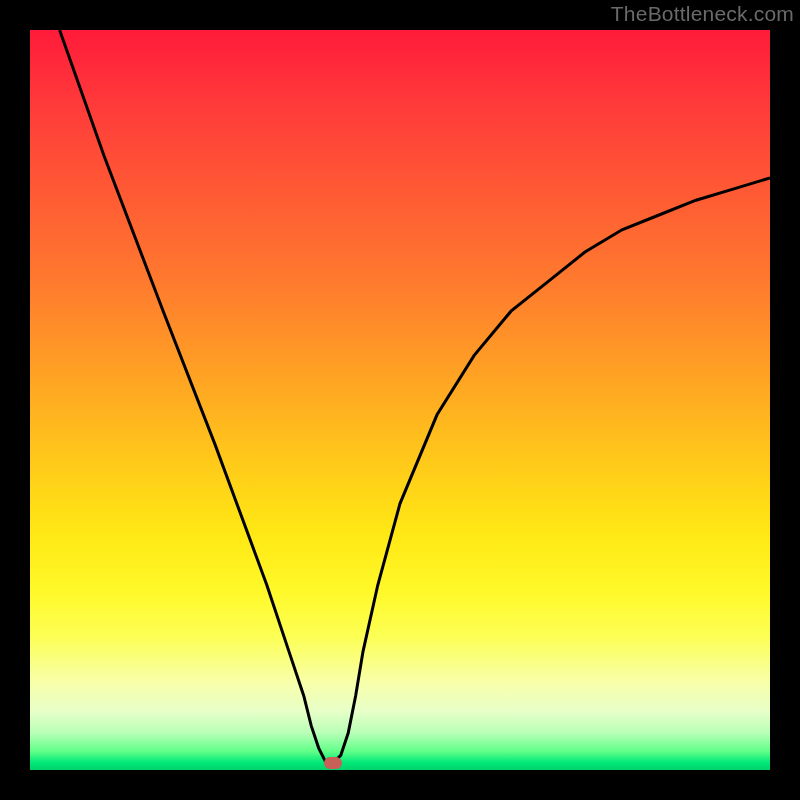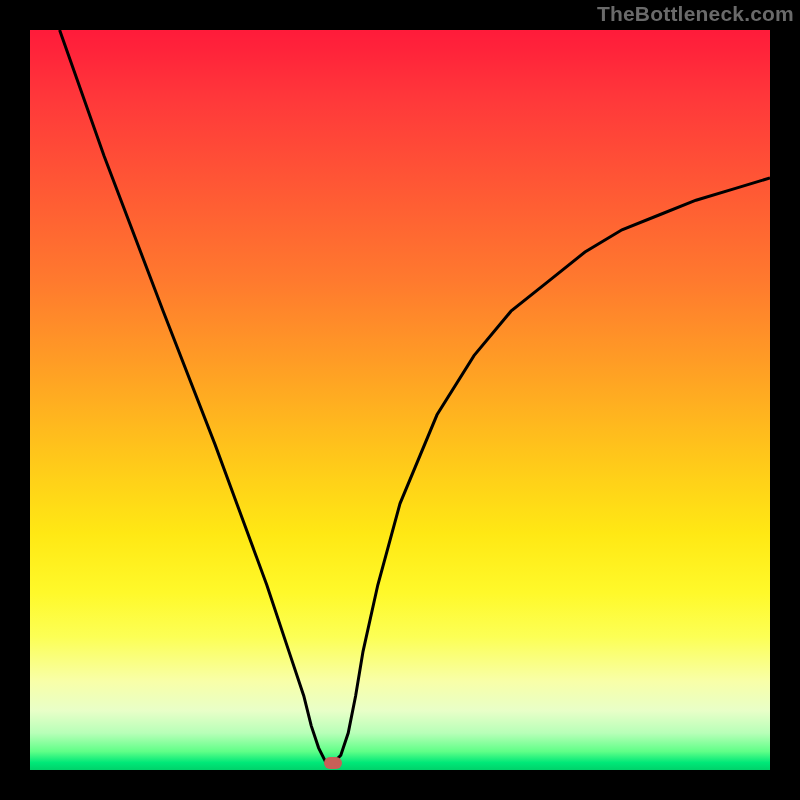--- a/index.html
+++ b/index.html
@@ -11,21 +11,21 @@
     position: relative;
     font-family: Arial, Helvetica, sans-serif;
     overflow: hidden;
   }
   .watermark {
     position: absolute;
     top: 2px;
     right: 6px;
     color: #6a6a6a;
     font-size: 21px;
-    font-weight: 700;
+    font-weight: 400;
     z-index: 10;
     letter-spacing: 0.2px;
     margin-left: 37px;
   }
   .frame {
     position: absolute;
     left: 30px;
     top: 30px;
     width: 740px;
     height: 740px;

